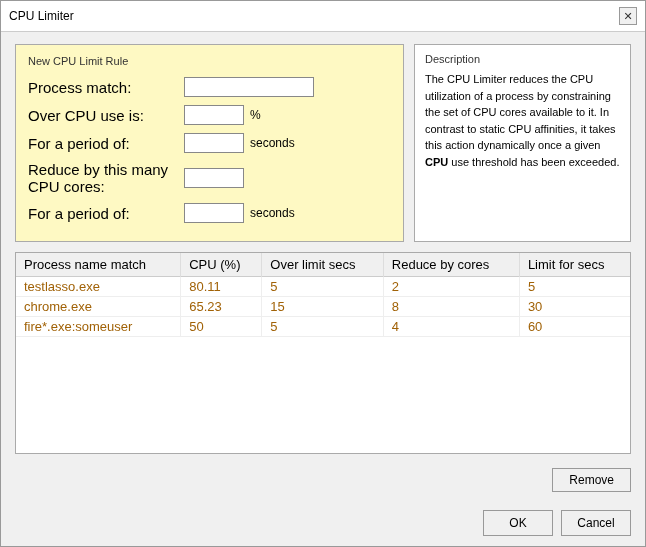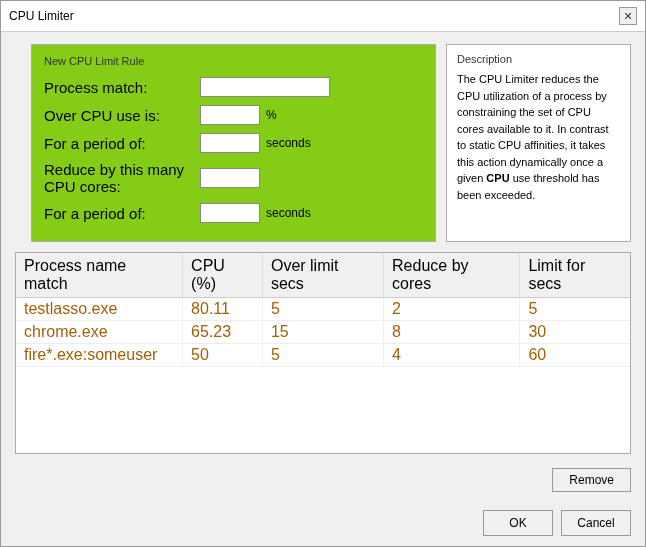--- a/index.html
+++ b/index.html
@@ -54,23 +54,22 @@
       flex-direction: column;
       gap: 10px;
     }
     .top-section {
       display: flex;
       gap: 10px;
     }
     .form-panel {
       flex: 1;
       border: 1px solid #aaa;
-      background: #84cc16;
+      background: #fef9c3;
       padding: 10px 12px;
-      margin-left: 16px;
     }
     .form-panel-title {
       font-size: 11px;
       color: #333;
       margin-bottom: 10px;
       font-weight: normal;
     }
     .form-row {
       display: flex;
       align-items: center;
@@ -104,21 +103,21 @@
     }
     .add-rule-btn {
       padding: 3px 18px;
       background: #f0f0f0;
       border: 2px solid #000;
       font-size: 12px;
       cursor: pointer;
       height: 24px;
     }
     .desc-panel {
-      width: 185px;
+      width: 217px;
       border: 1px solid #aaa;
       background: #fff;
       padding: 8px 10px;
       flex-shrink: 0;
     }
     .desc-panel-title {
       font-size: 11px;
       color: #333;
       margin-bottom: 6px;
     }
@@ -131,21 +130,21 @@
       font-weight: bold;
     }
     .table-section {
       border: 1px solid #aaa;
       background: #fff;
       flex: 1;
     }
     .data-table {
       width: 100%;
       border-collapse: collapse;
-      font-size: 16px;
+      font-size: 13px;
     }
     .data-table thead tr {
       background: #f0f0f0;
       border-bottom: 1px solid #ccc;
     }
     .data-table thead th {
       text-align: left;
       padding: 4px 8px;
       font-weight: normal;
       color: #000;

